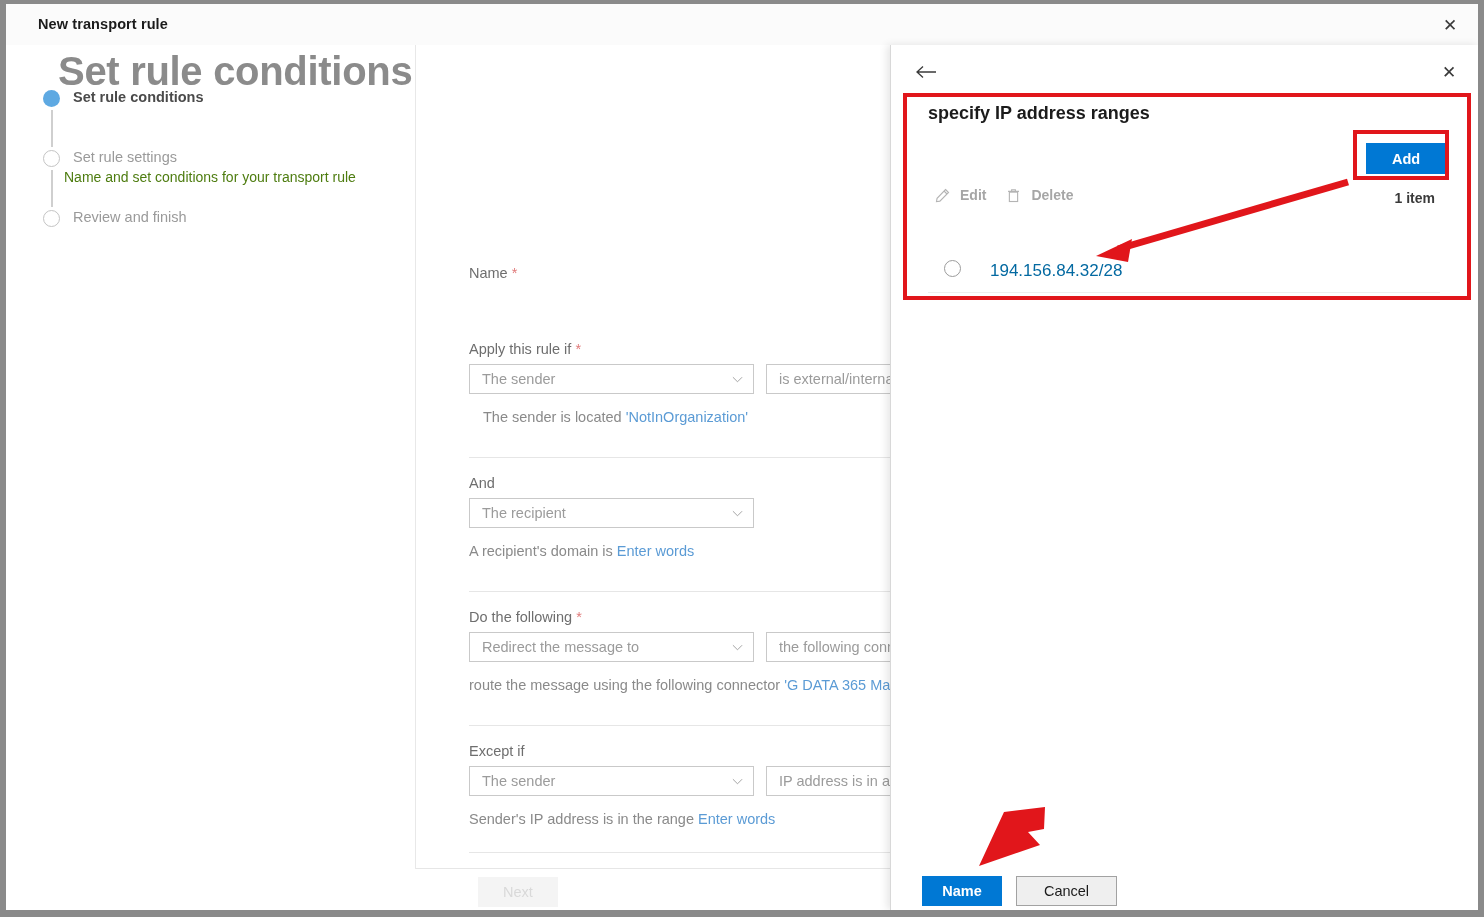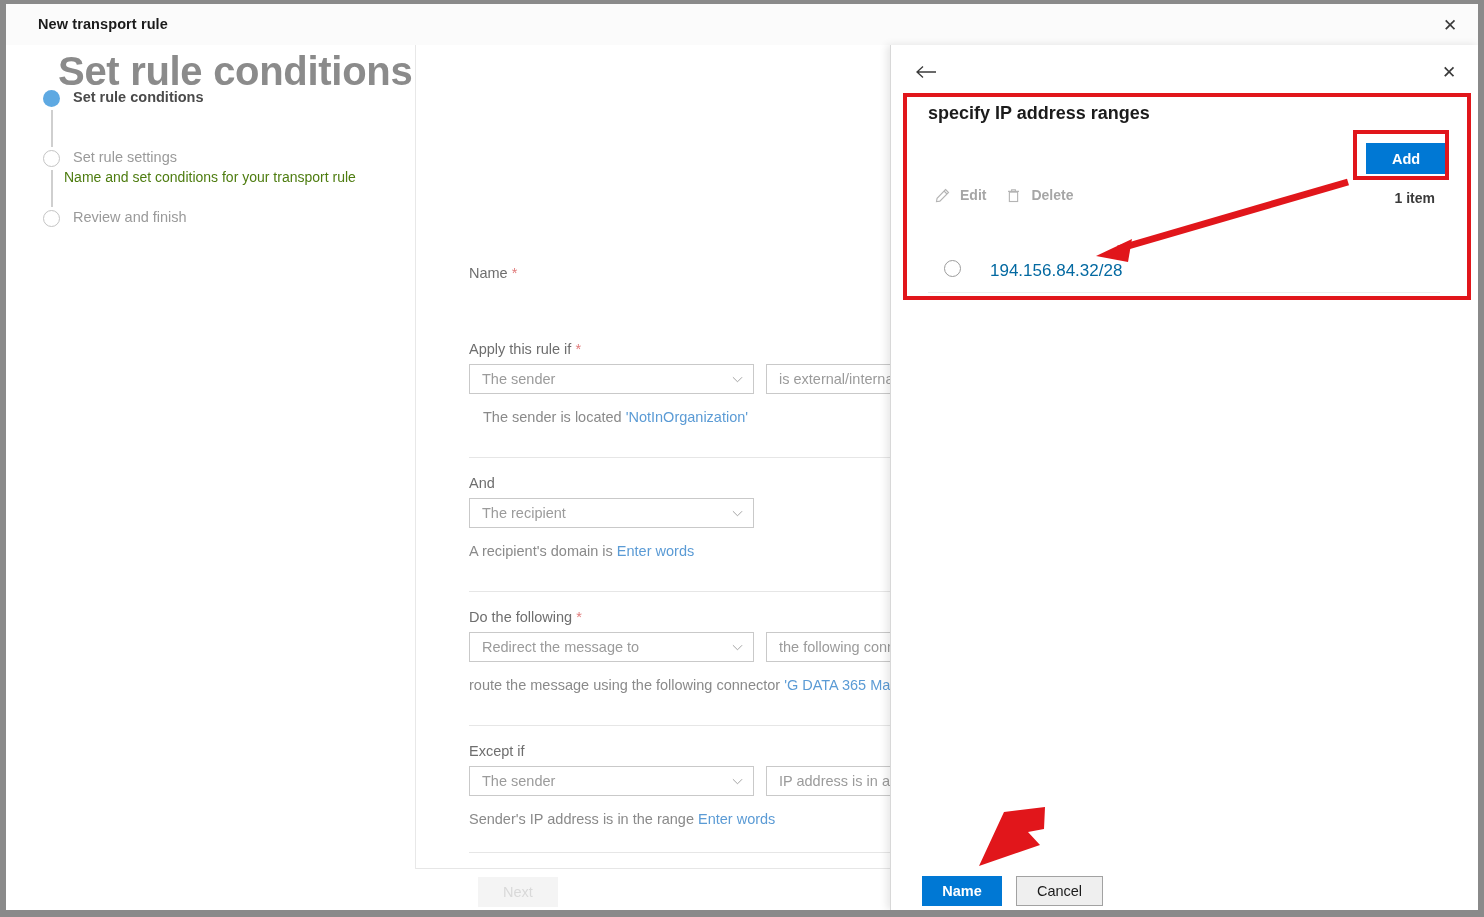--- a/index.html
+++ b/index.html
@@ -326,21 +326,21 @@
     font-size: 14.5px;
     font-weight: bold;
     display: flex;
     align-items: center;
     justify-content: center;
     cursor: pointer;
   }
   .cancel-btn {
     position: absolute;
     left: 1010px; top: 872px;
-    width: 87px; height: 30px;
+    width: 101px; height: 30px;
     background: #efefef;
     border: 1px solid #a2a2a2;
     box-sizing: border-box;
     color: #1b1b1b;
     font-size: 14.5px;
     display: flex;
     align-items: center;
     justify-content: center;
     cursor: pointer;
   }

